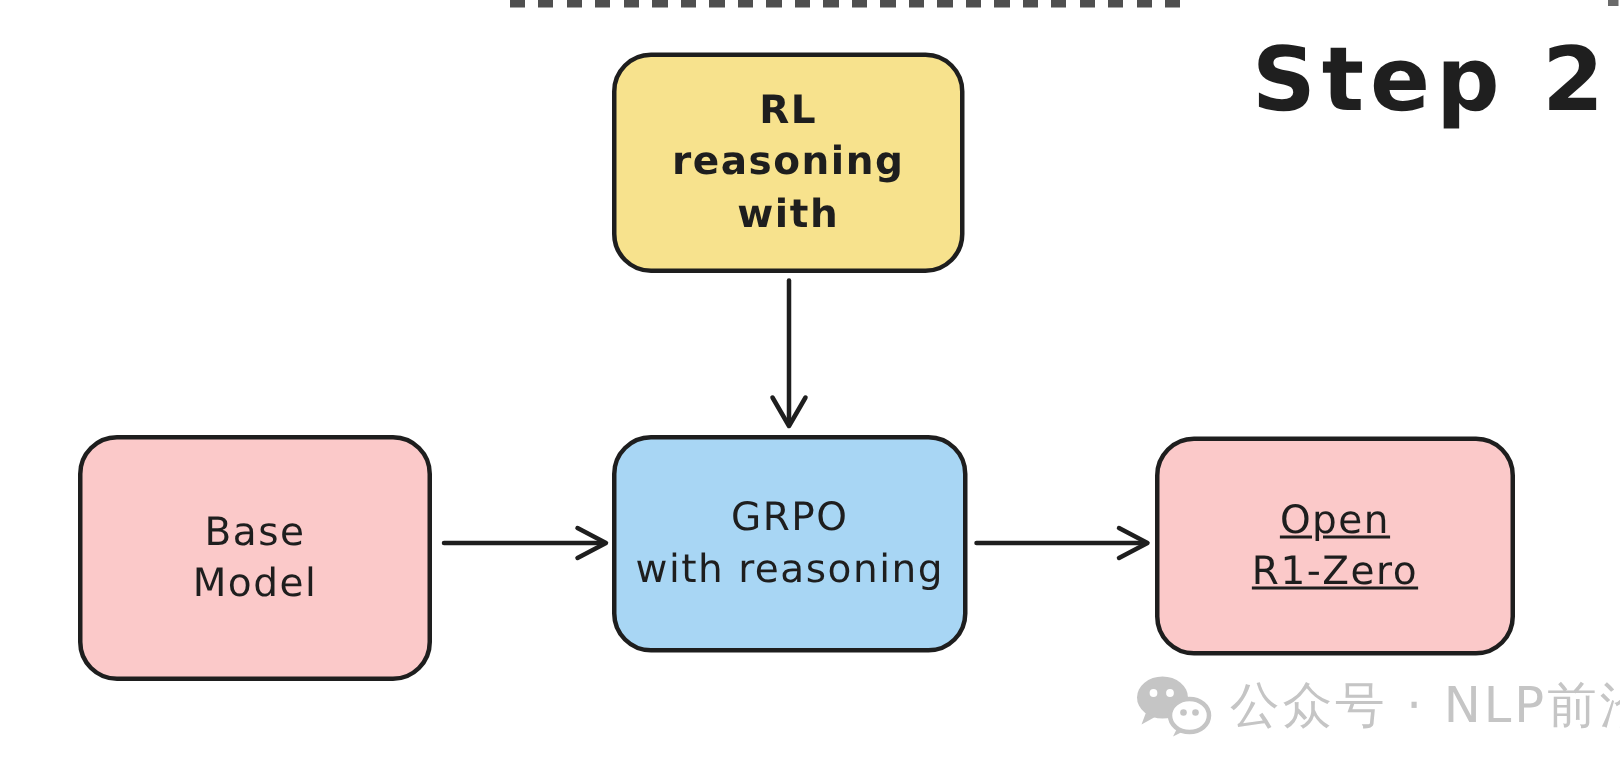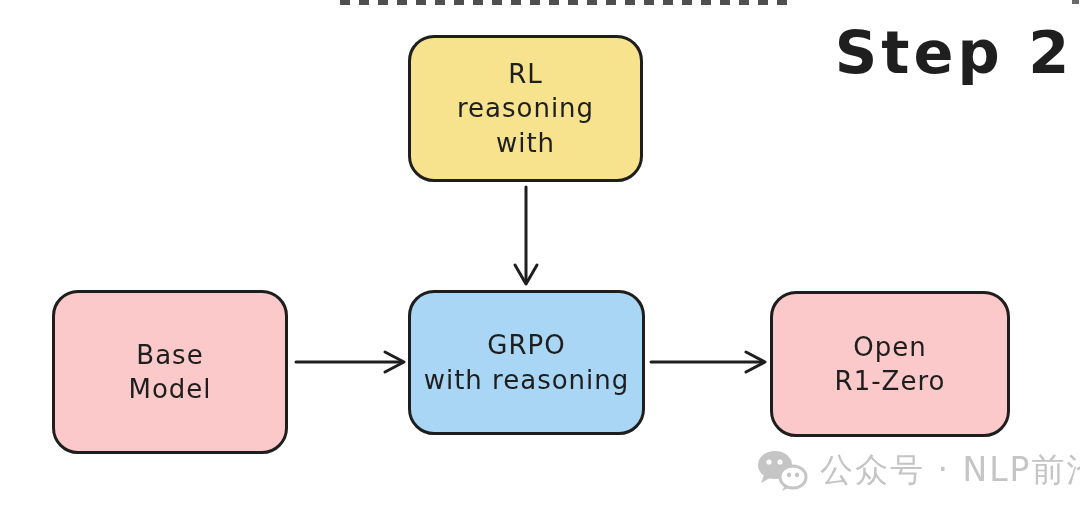--- a/index.html
+++ b/index.html
@@ -57,24 +57,24 @@
     text-align: center;
     font-size: 26px;
     font-weight: 500;
     line-height: 1.32;
     letter-spacing: 1px;
   }
   .node-yellow { background: #f7e28d; }
   .node-pink   { background: #fbc9c9; }
   .node-blue   { background: #a8d6f4; }
 
-  .node-rl    { left: 408px; top: 35px;  width: 235px; height: 147px; }
+  .node-rl    { left: 408px; top: 35px;  width: 235px; height: 147px; font-weight: bold; }
   .node-base  { left: 52px;  top: 290px; width: 236px; height: 164px; }
   .node-grpo  { left: 408px; top: 290px; width: 237px; height: 145px; }
-  .node-open  { left: 770px; top: 291px; width: 240px; height: 146px; }
+  .node-open  { left: 770px; top: 291px; width: 240px; height: 146px; text-decoration: underline; }
 
   .arrows-layer {
     position: absolute;
     left: 0; top: 0;
     width: 1080px;
     height: 516px;
     pointer-events: none;
   }
 
   

